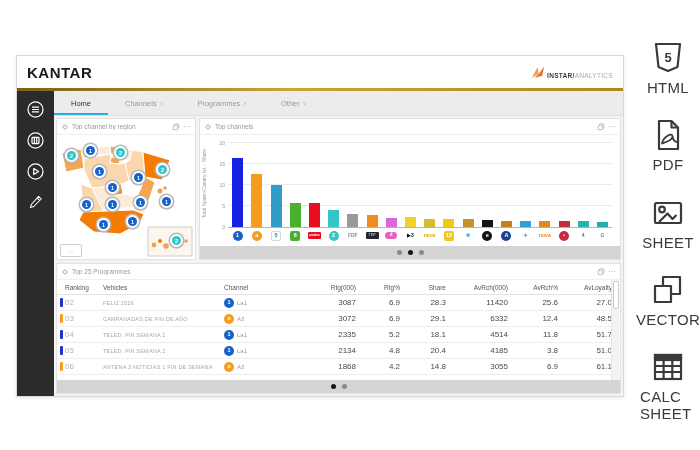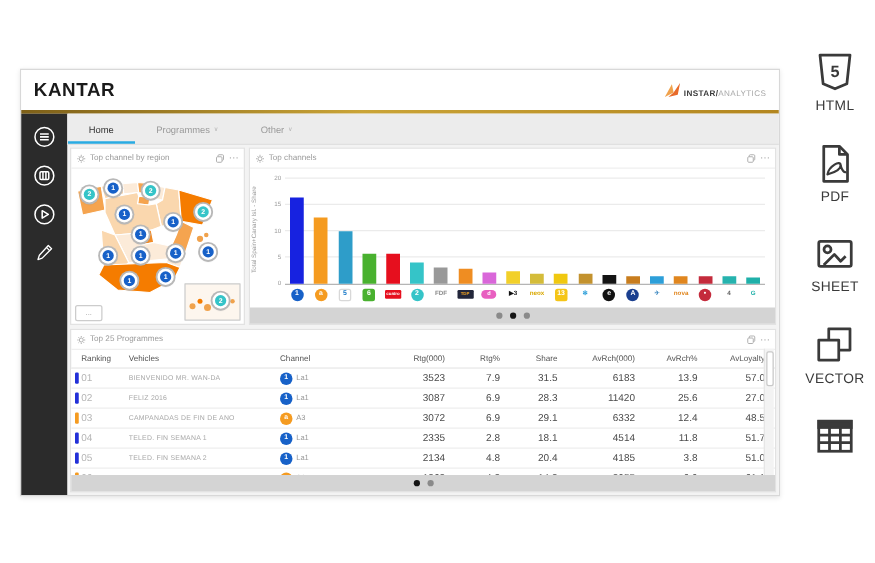--- a/index.html
+++ b/index.html
@@ -69,21 +69,21 @@
   .rank{font-size:8px;color:#b5b5b5}
   .vehicle{font-size:5.5px;color:#a8a8a8;letter-spacing:.2px;white-space:nowrap;overflow:hidden}
   .chcell{display:flex;align-items:center;gap:3px}
   .ch-label{font-size:6px;color:#999}
   .cellnum{font-size:8px;color:#4a4a4a}
   .vscroll{position:absolute;right:1px;top:15px;bottom:13px;width:7px;background:#f3f3f3;border-left:1px solid #e6e6e6}
   .vthumb{position:absolute;left:1px;top:2px;width:4px;height:26px;background:#fff;border:1px solid #c9c9c9;border-radius:2px;cursor:grab}
   
   .export{position:absolute;left:640px;top:40px;width:56px;display:flex;flex-direction:column;align-items:center;gap:21px}
   .exp-item{display:flex;flex-direction:column;align-items:center;gap:3px;cursor:pointer}
-  .exp-label{font-size:11px;color:#3a3a3a;line-height:1.15;letter-spacing:.3px}
+  .exp-label{font-size:15px;color:#3a3a3a;line-height:1.15;letter-spacing:.3px}
 </style>
 </head>
 <body>
 
 <div class="window">
   <div class="titlebar">
     <div class="brand">KANTAR</div>
     <div class="instar">
       <svg width="15" height="13" viewBox="0 0 16 13">
         <path d="M2,12 L8,1 L9.5,8 Z" fill="#f0a24c"></path>
@@ -120,20 +120,24 @@
             <path d="M13.5,6.5 L17,10"></path>
           </svg>
       </div>
     </div>
     <div class="main">
       <div class="nav">
           <div class="tab active">
             <span>Home</span>
           </div>
           <div class="tab">
+            <span>Channels</span>
+            <span class="caret">∨</span>
+          </div>
+          <div class="tab">
             <span>Programmes</span>
             <span class="caret">∨</span>
           </div>
           <div class="tab">
             <span>Other</span>
             <span class="caret">∨</span>
           </div>
         </div>
       <div class="content">
         <div class="row1">
@@ -410,37 +414,20 @@
               <div class="num">Share</div>
               <div class="num">AvRch(000)</div>
               <div class="num">AvRch%</div>
               <div class="num">AvLoyalty</div>
             </div>
           <div class="t-rows">
               <div class="t-grid t-row">
                 <div>
                   <div class="marker" style="background: rgb(34, 48, 216);"></div>
                 </div>
-                <div class="rank">01</div>
-                <div class="vehicle">BIENVENIDO MR. WAN-DA</div>
-                <div class="chcell">
-                  <span class="chip circle" style="background: rgb(23, 97, 200); color: rgb(255, 255, 255);">1</span>
-                  <span class="ch-label">La1</span>
-                </div>
-                <div class="num cellnum">3523</div>
-                <div class="num cellnum">7.9</div>
-                <div class="num cellnum">31.5</div>
-                <div class="num cellnum">6183</div>
-                <div class="num cellnum">13.9</div>
-                <div class="num cellnum">57.0</div>
-              </div>
-              <div class="t-grid t-row">
-                <div>
-                  <div class="marker" style="background: rgb(34, 48, 216);"></div>
-                </div>
                 <div class="rank">02</div>
                 <div class="vehicle">FELIZ 2016</div>
                 <div class="chcell">
                   <span class="chip circle" style="background: rgb(23, 97, 200); color: rgb(255, 255, 255);">1</span>
                   <span class="ch-label">La1</span>
                 </div>
                 <div class="num cellnum">3087</div>
                 <div class="num cellnum">6.9</div>
                 <div class="num cellnum">28.3</div>
                 <div class="num cellnum">11420</div>
@@ -468,21 +455,21 @@
                 <div>
                   <div class="marker" style="background: rgb(34, 48, 216);"></div>
                 </div>
                 <div class="rank">04</div>
                 <div class="vehicle">TELED. FIN SEMANA 1</div>
                 <div class="chcell">
                   <span class="chip circle" style="background: rgb(23, 97, 200); color: rgb(255, 255, 255);">1</span>
                   <span class="ch-label">La1</span>
                 </div>
                 <div class="num cellnum">2335</div>
-                <div class="num cellnum">2.8</div>
+                <div class="num cellnum">5.2</div>
                 <div class="num cellnum">18.1</div>
                 <div class="num cellnum">4514</div>
                 <div class="num cellnum">11.8</div>
                 <div class="num cellnum">51.7</div>
               </div>
               <div class="t-grid t-row">
                 <div>
                   <div class="marker" style="background: rgb(34, 48, 216);"></div>
                 </div>
                 <div class="rank">05</div>
@@ -560,14 +547,15 @@
         <rect x="5" y="14" width="16" height="16" fill="#fff"></rect>
       </svg>
     <div class="exp-label">VECTOR</div>
   </div>
   <div class="exp-item">
     <svg width="36" height="36" viewBox="0 0 36 36" fill="none" stroke="#3a3a3a" stroke-width="2.2">
         <rect x="5" y="6" width="26" height="24"></rect>
         <rect x="5" y="6" width="26" height="5" fill="#3a3a3a"></rect>
         <path d="M5,17 H31 M5,23 H31 M13.6,11 V30 M22.3,11 V30"></path>
       </svg>
+    <div class="exp-label">CALC SHEET</div>
   </div>
 </div>
 
 </body></html>

